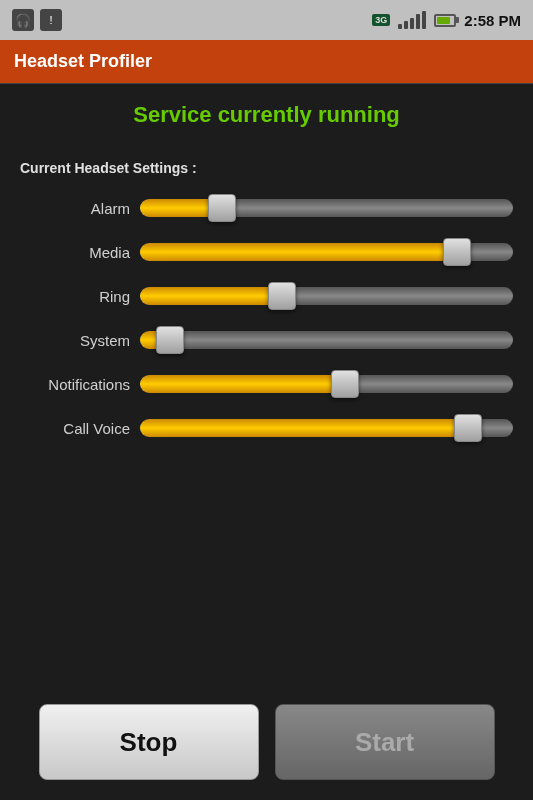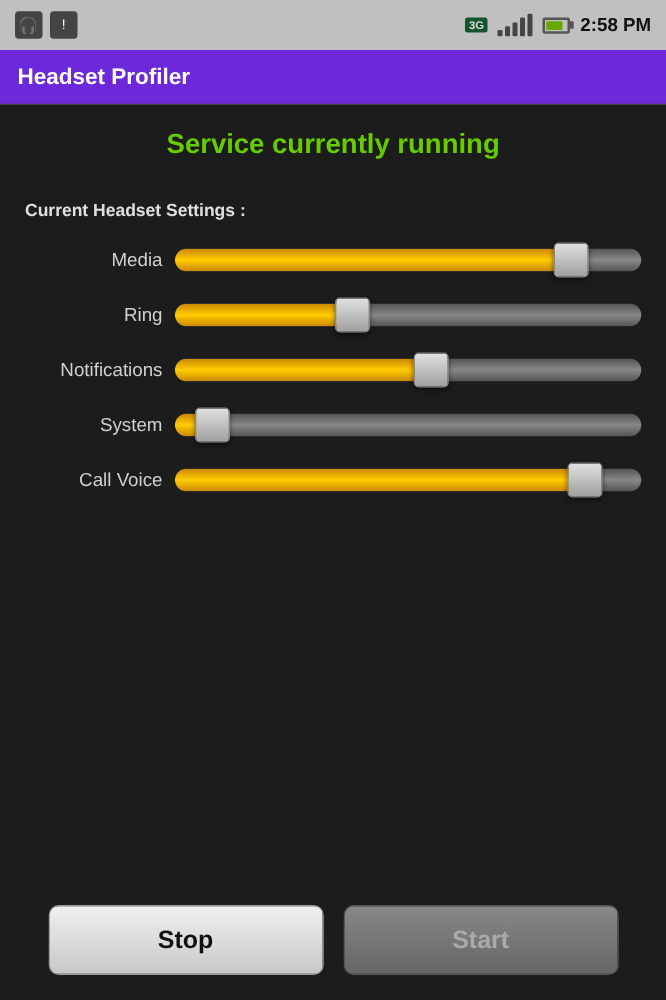--- a/index.html
+++ b/index.html
@@ -47,21 +47,21 @@
     .status-time {
       font-size: 15px;
       font-weight: bold;
       color: #111;
     }
 
     
     .title-bar {
       width: 100%;
       height: 44px;
-      background: #6d28d9;
+      background: #c2410c;
       display: flex;
       align-items: center;
       padding: 0 14px;
       border-bottom: 1px solid #444;
     }
 
     .title-bar-text {
       color: #ffffff;
       font-size: 18px;
       font-weight: bold;
@@ -153,24 +153,24 @@
     
     .buttons-row {
       display: flex;
       gap: 16px;
       justify-content: center;
       margin-top: 4px;
     }
 
     .btn {
       flex: 1;
-      height: 56px;
+      height: 76px;
       border-radius: 8px;
       border: none;
-      font-size: 20px;
+      font-size: 26px;
       font-weight: bold;
       cursor: pointer;
       max-width: 220px;
     }
 
     .btn-stop {
       background: linear-gradient(to bottom, #f0f0f0, #c8c8c8);
       color: #111;
       border: 1px solid #999;
     }
@@ -256,54 +256,63 @@
 </div>
 
 <div class="main-content">
 
   <div class="service-status">Service currently running</div>
 
   <div class="settings-label">Current Headset Settings :</div>
 
   <div class="sliders-container" id="sliders-container">
 
+  <div class="slider-row">
+        <div class="slider-label">Alarm</div>
+        <div class="slider-track-container">
+          <div class="slider-track">
+            <div class="slider-fill" style="width: 22%;"></div>
+          </div>
+          <div class="slider-thumb" style="left: calc(22%);"></div>
+        </div>
+      </div>
       <div class="slider-row">
         <div class="slider-label">Media</div>
         <div class="slider-track-container">
           <div class="slider-track">
             <div class="slider-fill" style="width: 85%;"></div>
           </div>
           <div class="slider-thumb" style="left: calc(85%);"></div>
         </div>
       </div>
       <div class="slider-row">
         <div class="slider-label">Ring</div>
         <div class="slider-track-container">
           <div class="slider-track">
             <div class="slider-fill" style="width: 38%;"></div>
           </div>
           <div class="slider-thumb" style="left: calc(38%);"></div>
         </div>
       </div>
       <div class="slider-row">
+        <div class="slider-label">System</div>
+        <div class="slider-track-container">
+          <div class="slider-track">
+            <div class="slider-fill" style="width: 8%;"></div>
+          </div>
+          <div class="slider-thumb" style="left: calc(8%);"></div>
+        </div>
+      </div>
+      <div class="slider-row">
         <div class="slider-label">Notifications</div>
         <div class="slider-track-container">
           <div class="slider-track">
             <div class="slider-fill" style="width: 55%;"></div>
           </div>
           <div class="slider-thumb" style="left: calc(55%);"></div>
-        </div>
-      </div>
-      <div class="slider-row">
-        <div class="slider-label">System</div>
-        <div class="slider-track-container">
-          <div class="slider-track">
-            <div class="slider-fill" style="width: 8%;"></div>
-          </div>
-          <div class="slider-thumb" style="left: calc(8%);"></div>
         </div>
       </div>
       <div class="slider-row">
         <div class="slider-label">Call Voice</div>
         <div class="slider-track-container">
           <div class="slider-track">
             <div class="slider-fill" style="width: 88%;"></div>
           </div>
           <div class="slider-thumb" style="left: calc(88%);"></div>
         </div>

